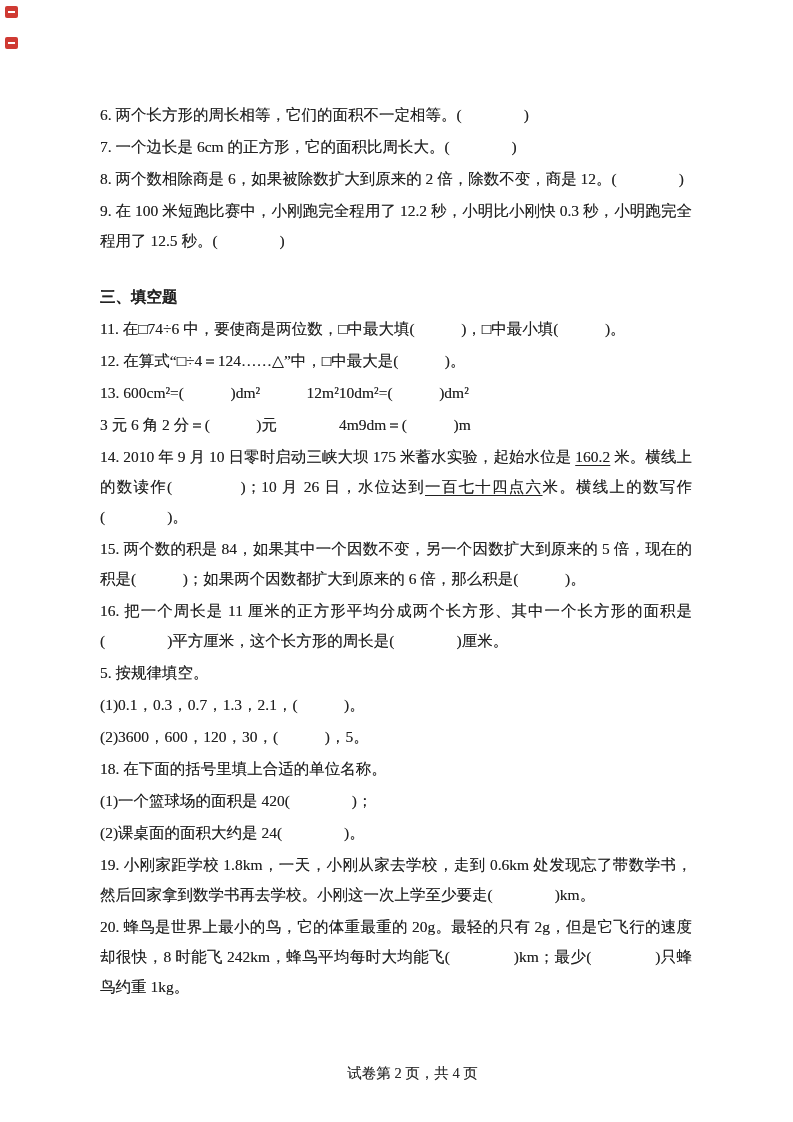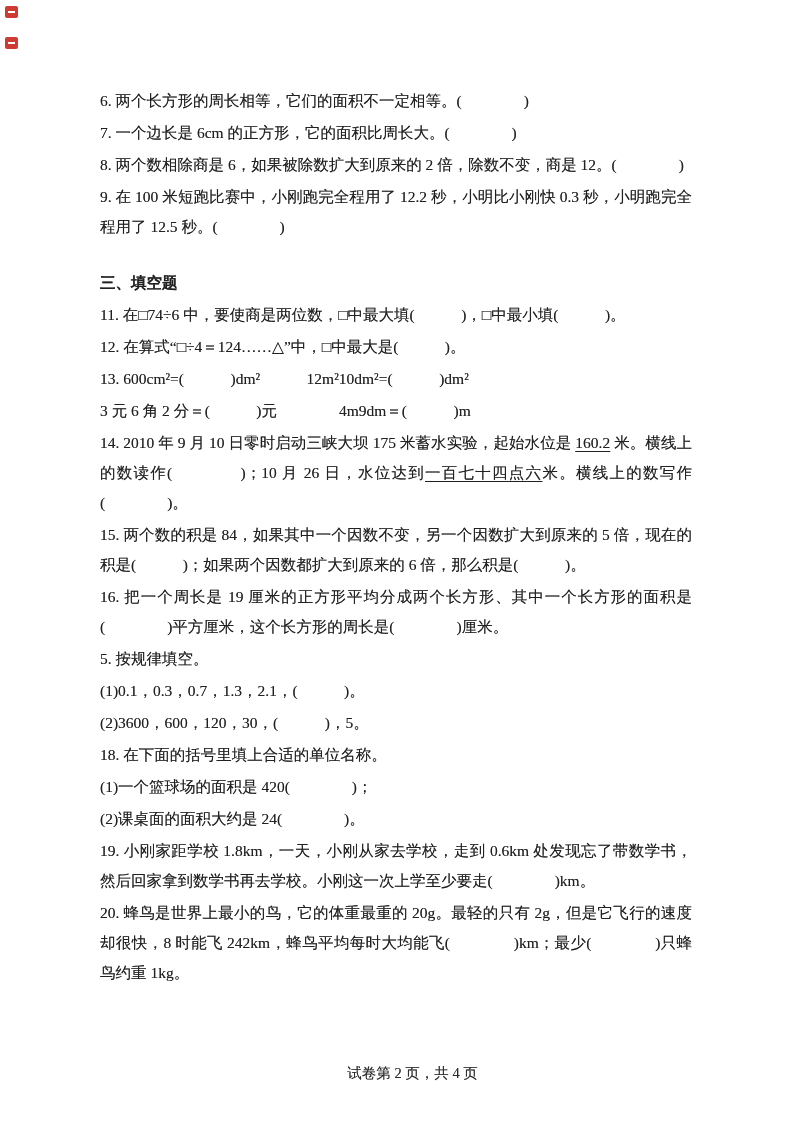--- a/index.html
+++ b/index.html
@@ -8,21 +8,21 @@
     width: 793px;
     height: 1122px;
     background: #ffffff;
     overflow: hidden;
     font-family: "Liberation Serif", "DejaVu Serif", serif;
     color: #212121;
   }
   .content {
     position: absolute;
     left: 100px;
-    top: 86px;
+    top: 100px;
     width: 592px;
     text-align: justify;
     font-size: 15.5px;
     text-shadow: 0 0 0.5px rgba(45,45,45,0.55);
   }
   .q {
     margin: 0 0 2px 0;
     line-height: 30px;
   }
   .heading {
@@ -89,21 +89,21 @@
     <h3 class="heading">三、填空题</h3>
 
     <p class="q">11. 在□74÷6 中，要使商是两位数，□中最大填(　　　)，□中最小填(　　　)。</p>
     <p class="q">12. 在算式“□÷4＝124……△”中，□中最大是(　　　)。</p>
     <p class="q">13. 600cm²=(　　　)dm²　　　12m²10dm²=(　　　)dm²</p>
     <p class="q">3 元 6 角 2 分＝(　　　)元　　　　4m9dm＝(　　　)m</p>
 
     <p class="q"><span>14. 2010 年 9 月 10 日零时启动三峡大坝 175 米蓄水实验，起始水位是 </span><span class="u">160.2</span><span> 米。横线上的数读作(　　　　)；10 月 26 日，水位达到</span><span class="u">一百七十四点六</span><span>米。横线上的数写作(　　　　)。</span></p>
 
     <p class="q">15. 两个数的积是 84，如果其中一个因数不变，另一个因数扩大到原来的 5 倍，现在的积是(　　　)；如果两个因数都扩大到原来的 6 倍，那么积是(　　　)。</p>
-    <p class="q">16. 把一个周长是 19 厘米的正方形平均分成两个长方形、其中一个长方形的面积是(　　　　)平方厘米，这个长方形的周长是(　　　　)厘米。</p>
+    <p class="q">16. 把一个周长是 11 厘米的正方形平均分成两个长方形、其中一个长方形的面积是(　　　　)平方厘米，这个长方形的周长是(　　　　)厘米。</p>
     <p class="q">5. 按规律填空。</p>
     <p class="q">(1)0.1，0.3，0.7，1.3，2.1，(　　　)。</p>
     <p class="q">(2)3600，600，120，30，(　　　)，5。</p>
     <p class="q">18. 在下面的括号里填上合适的单位名称。</p>
     <p class="q">(1)一个篮球场的面积是 420(　　　　)；</p>
     <p class="q">(2)课桌面的面积大约是 24(　　　　)。</p>
     <p class="q">19. 小刚家距学校 1.8km，一天，小刚从家去学校，走到 0.6km 处发现忘了带数学书，然后回家拿到数学书再去学校。小刚这一次上学至少要走(　　　　)km。</p>
     <p class="q">20. 蜂鸟是世界上最小的鸟，它的体重最重的 20g。最轻的只有 2g，但是它飞行的速度却很快，8 时能飞 242km，蜂鸟平均每时大均能飞(　　　　)km；最少(　　　　)只蜂鸟约重 1kg。</p>
 
   </div>

